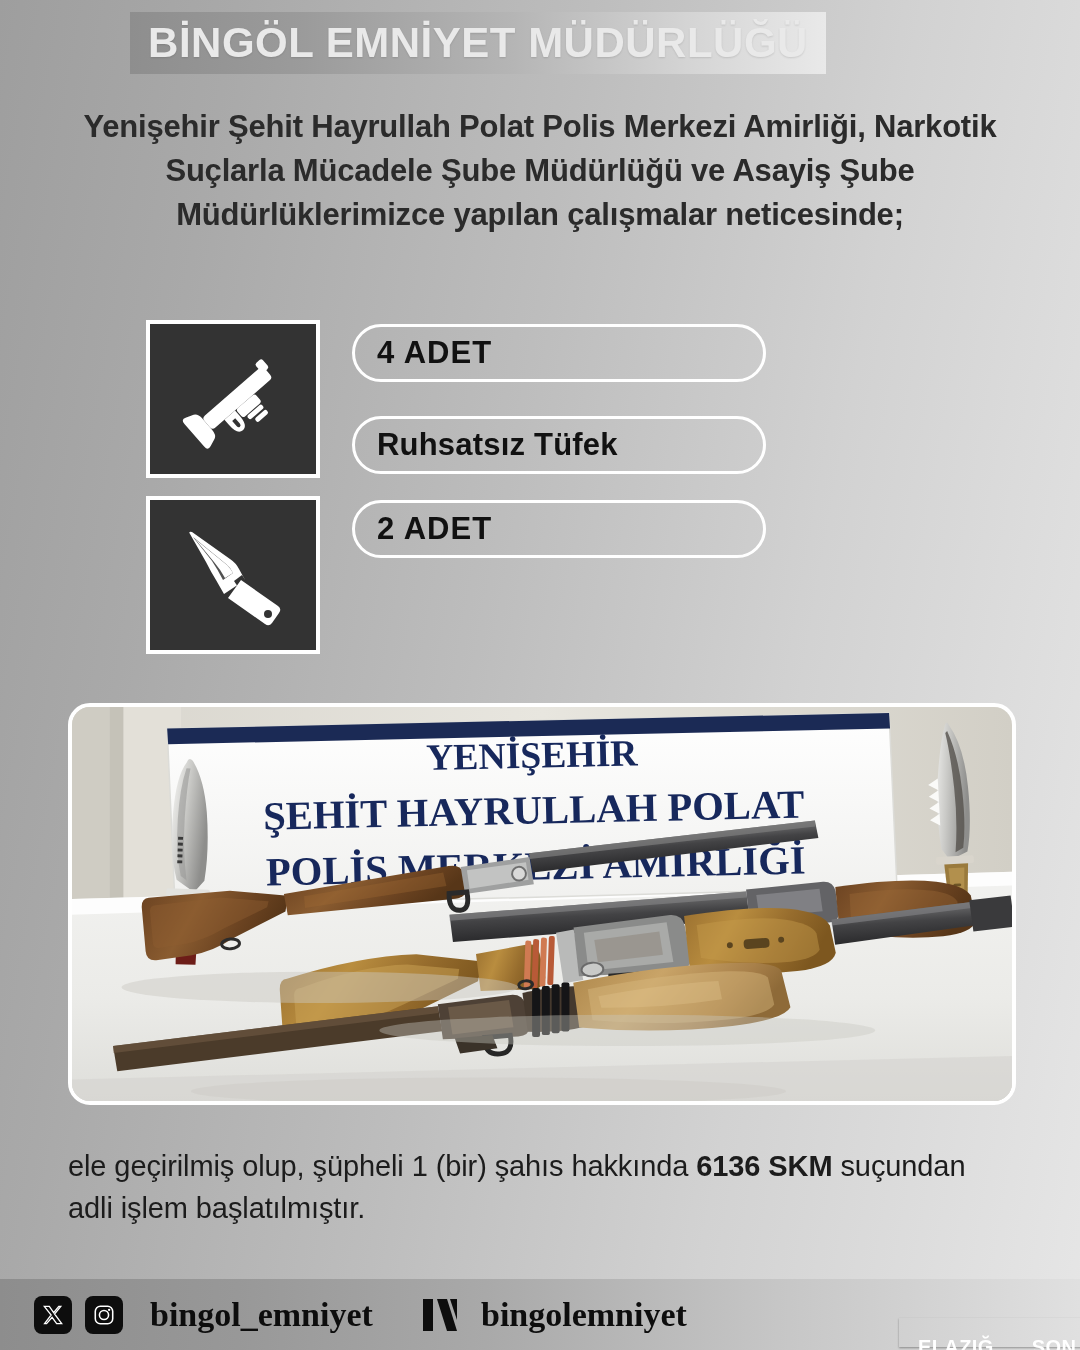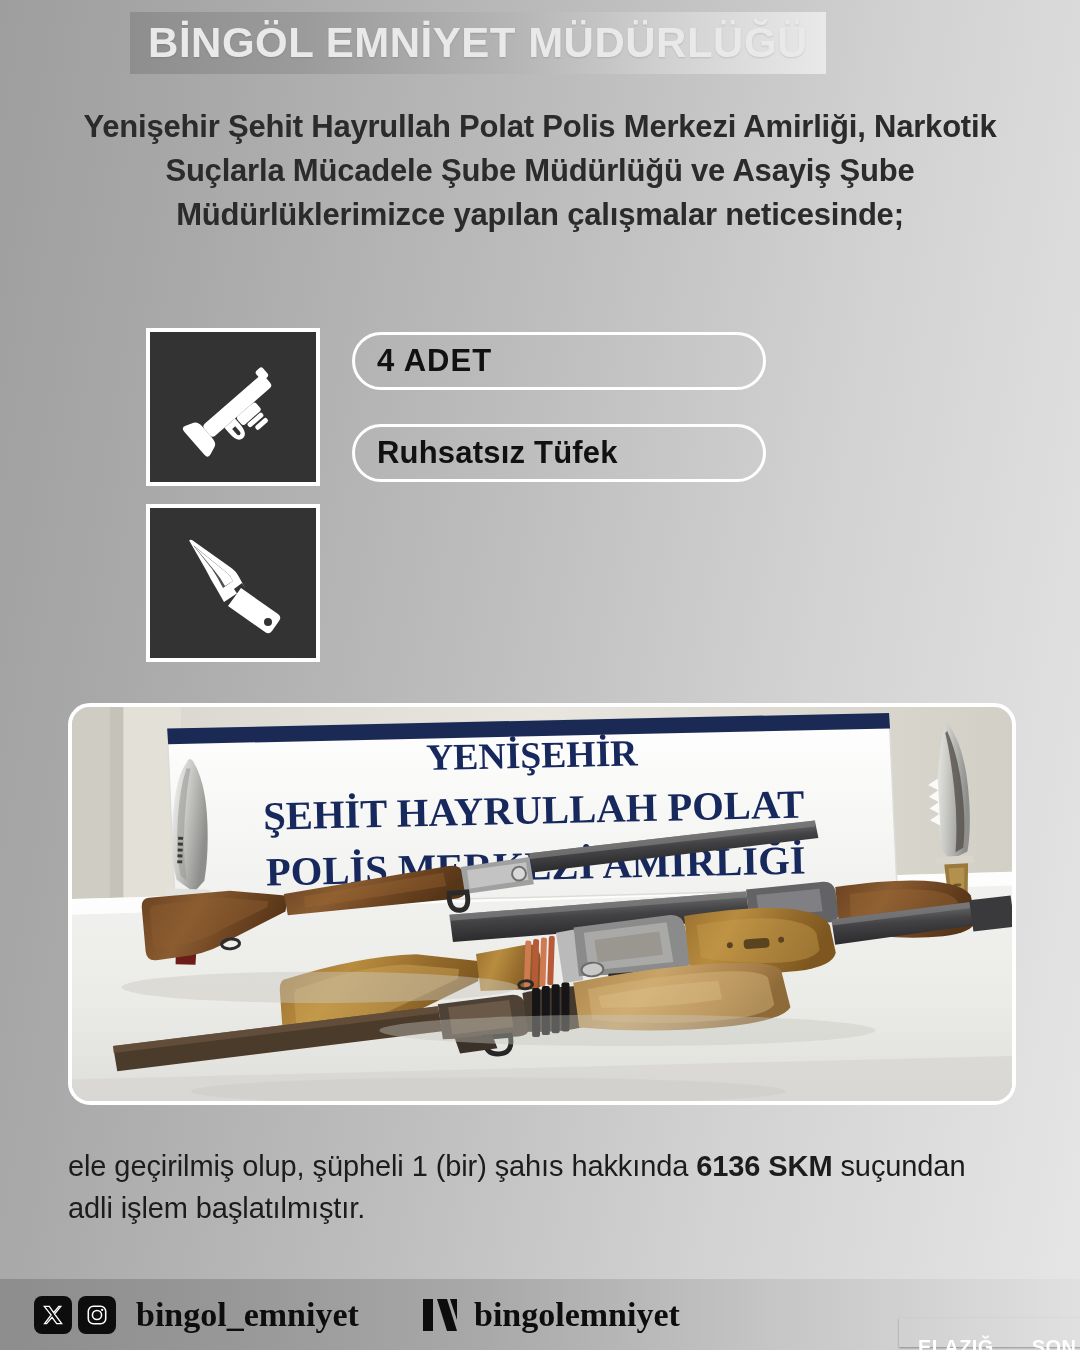--- a/index.html
+++ b/index.html
@@ -48,21 +48,21 @@
     font-weight: 700;
     line-height: 1.42;
     color: #2b2b2b;
     letter-spacing: -0.2px;
   }
 
   
   .items {
     position: absolute;
     left: 146px;
-    top: 328px;
+    top: 320px;
     width: 620px;
   }
   .item-row {
     display: flex;
     align-items: flex-start;
     margin-bottom: 18px;
   }
   .icon-box {
     width: 174px;
     height: 158px;
@@ -136,20 +136,21 @@
     width: 1080px;
     height: 71px;
     background: linear-gradient(90deg, #8d8d8d 0%, #989898 22%, #a9a9a9 45%, #c6c6c6 72%, #e0e0e0 100%);
     display: flex;
     align-items: center;
   }
   .fgroup {
     display: flex;
     align-items: flex-end;
     position: absolute;
+    gap: 7px;
   }
   .fgroup .flabel {
     font-family: "Liberation Serif", serif;
     font-weight: 700;
     font-size: 34px;
     color: #0d0d0d;
     margin-left: 14px;
     white-space: nowrap;
   }
   .sq-icon {
@@ -242,20 +243,21 @@
             <path d="M64 55 L74 70 L66 76 L56 61 Z" fill="#333333"></path>
 
             <path d="M63 60 L100 86 Q104 89 101 93 L94 103 Q91 107 87 104 L50 78 Z"></path>
 
             <circle cx="90" cy="94" r="4" fill="#333333"></circle>
           </g>
         </svg>
       </span>
     </div>
     <div class="pills">
+      <div class="pill count">2 ADET</div>
     </div>
   </div>
 
 </div>
 
 <div class="photo">
   <svg viewBox="0 0 948 402" preserveAspectRatio="none">
     <defs>
       <linearGradient id="tableG" x1="0" y1="0" x2="0" y2="1">
         <stop offset="0%" stop-color="#f2f2f0"></stop>

